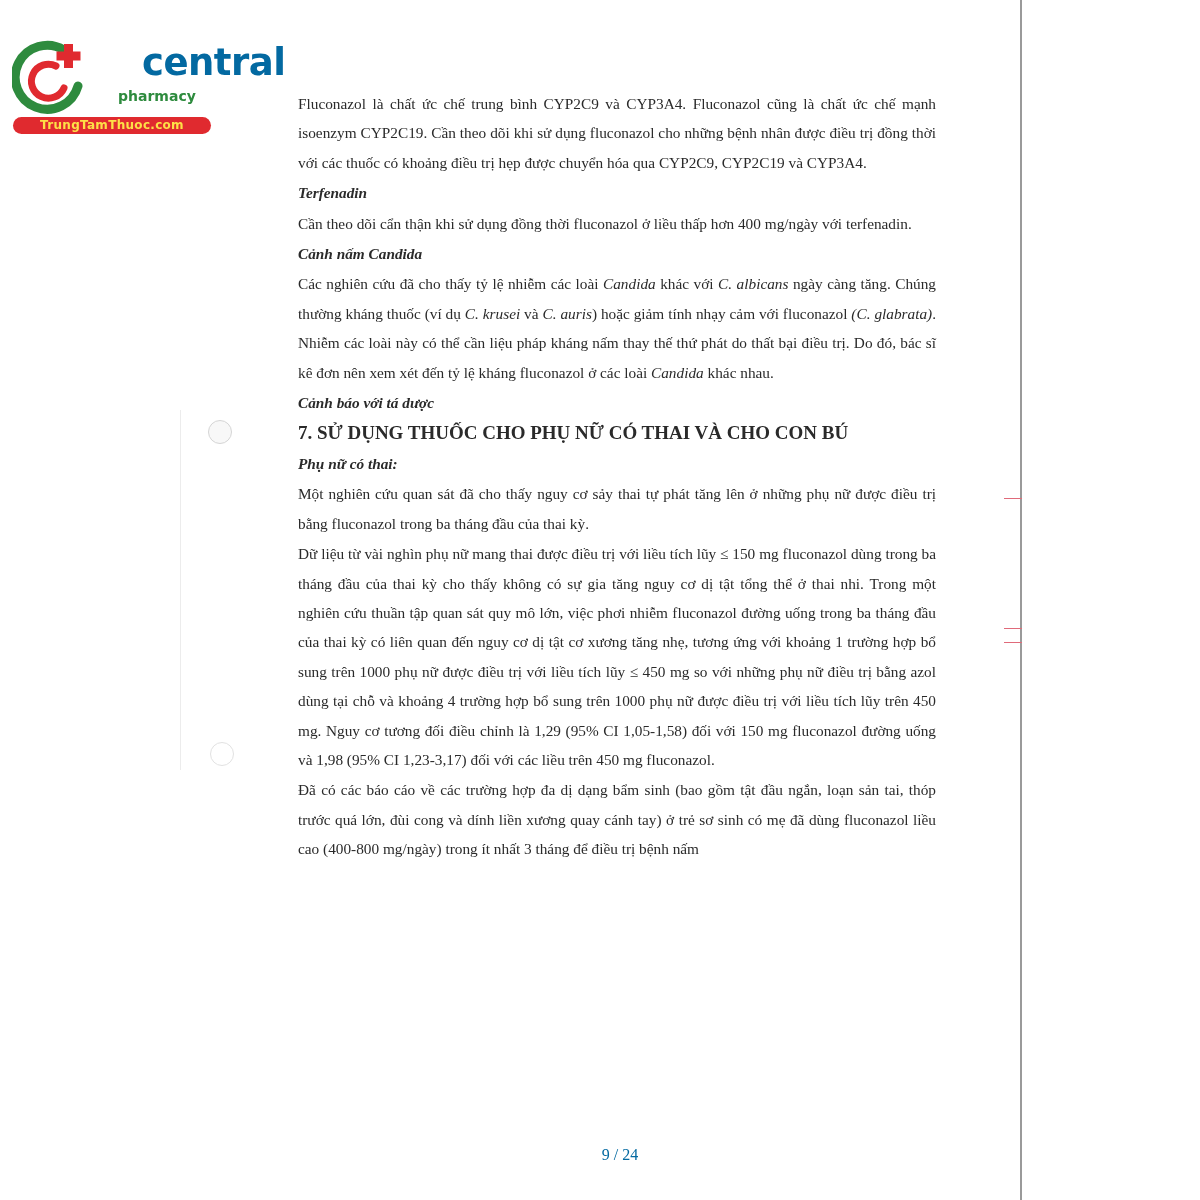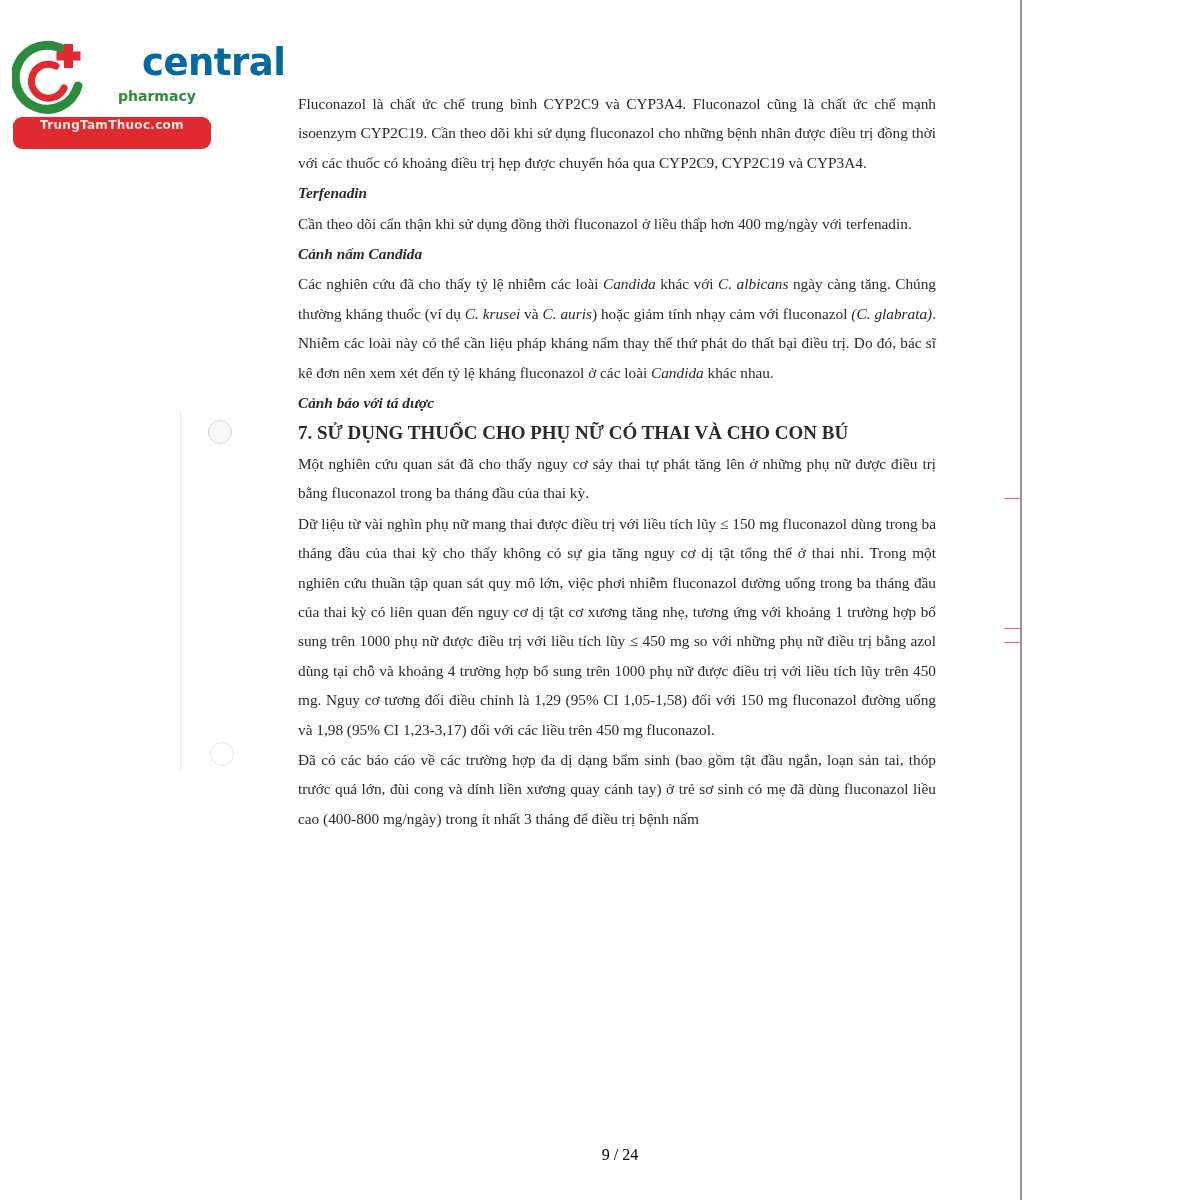--- a/index.html
+++ b/index.html
@@ -6,32 +6,32 @@
   body {
     width: 1200px; height: 1200px; position: relative; overflow: hidden;
     background: #ffffff;
     font-family: "Liberation Serif", serif;
     color: #2a2a2a;
   }
   .logo { position: absolute; left: 10px; top: 38px; width: 205px; height: 100px; }
   .logo-mark { position: absolute; left: 2px; top: 2px; width: 78px; height: 76px; }
   .logo-name { position: absolute; left: 88px; top: 6px; font-family: "DejaVu Sans", sans-serif; font-weight: bold; font-size: 37px; color: #0369a1; letter-spacing: -0.5px; line-height: 1; margin-left: 44px; }
   .logo-sub { position: absolute; left: 88px; top: 51px; font-family: "DejaVu Sans", sans-serif; font-weight: bold; font-size: 14px; color: #2e8b3e; line-height: 1; margin-left: 20px; }
-  .logo-bar { position: absolute; left: 3px; top: 79px; width: 198px; height: 32px; background: #e02a2f; border-radius: 9px; color: #e5e5e5; font-family: "DejaVu Sans", sans-serif; font-weight: bold; font-size: 12px; text-align: center; line-height: 17px; letter-spacing: 0.3px; }
+  .logo-bar { position: absolute; left: 3px; top: 79px; width: 198px; height: 17px; background: #e02a2f; border-radius: 9px; color: #fde047; font-family: "DejaVu Sans", sans-serif; font-weight: bold; font-size: 12px; text-align: center; line-height: 17px; letter-spacing: 0.3px; }
 
   .page-edge { position: absolute; left: 1020px; top: 0; width: 2px; height: 1200px; background: #9a9a9a; }
   .stamp-line { position: absolute; left: 1004px; width: 18px; height: 1px; background: #e06a7a; }
   .punch { position: absolute; width: 22px; height: 22px; border-radius: 50%; border: 1px solid #d5d5d5; background: #f8f8f8; }
   .margin-line { position: absolute; left: 180px; top: 410px; width: 1px; height: 360px; background: #ececec; }
 
   .content { position: absolute; left: 297px; top: 88px; width: 640px; font-size: 15.3px; line-height: 29.4px; }
   .content p { margin: 1px; text-align: justify; }
   .h-it { font-weight: bold; font-style: italic; }
   .h-sec { font-weight: bold; font-size: 19px; }
-  .page-num { position: absolute; left: 560px; top: 1146px; width: 120px; text-align: center; font-size: 16px; color: #000000; }
+  .page-num { position: absolute; left: 560px; top: 1146px; width: 120px; text-align: center; font-size: 16px; color: #0369a1; }
 </style>
 </head>
 <body>
 
 <div class="logo">
   <svg class="logo-mark" viewBox="0 0 78 76">
     <path d="M52 10 A32 32 0 1 0 66 46" fill="none" stroke="#2e8b3e" stroke-width="9" stroke-linecap="round"></path>
     <path d="M44 26 A17 17 0 1 0 52 48" fill="none" stroke="#e02a2f" stroke-width="7" stroke-linecap="round"></path>
     <rect x="52" y="4" width="9" height="24" fill="#e02a2f"></rect>
     <rect x="44.5" y="11.5" width="24" height="9" fill="#e02a2f"></rect>
@@ -53,18 +53,19 @@
 </div>
 
 <div class="content" id="doc-content">
     <p><span>Fluconazol là chất ức chế trung bình CYP2C9 và CYP3A4. Fluconazol cũng là chất ức chế mạnh isoenzym CYP2C19. Cần theo dõi khi sử dụng fluconazol cho những bệnh nhân được điều trị đồng thời với các thuốc có khoảng điều trị hẹp được chuyển hóa qua CYP2C9, CYP2C19 và CYP3A4.</span></p>
     <p class="h-it">Terfenadin</p>
     <p><span>Cần theo dõi cẩn thận khi sử dụng đồng thời fluconazol ở liều thấp hơn 400 mg/ngày với terfenadin.</span></p>
     <p class="h-it">Cảnh nấm Candida</p>
     <p><span>Các nghiên cứu đã cho thấy tỷ lệ nhiễm các loài </span><i>Candida</i><span> khác với </span><i>C. albicans</i><span> ngày càng tăng. Chúng thường kháng thuốc (ví dụ </span><i>C. krusei</i><span> và </span><i>C. auris</i><span>) hoặc giảm tính nhạy cảm với fluconazol </span><i>(C. glabrata)</i><span>. Nhiễm các loài này có thể cần liệu pháp kháng nấm thay thế thứ phát do thất bại điều trị. Do đó, bác sĩ kê đơn nên xem xét đến tỷ lệ kháng fluconazol ở các loài </span><i>Candida</i><span> khác nhau.</span></p>
     <p class="h-it">Cảnh báo với tá dược</p>
     <p class="h-sec">7. SỬ DỤNG THUỐC CHO PHỤ NỮ CÓ THAI VÀ CHO CON BÚ</p>
+    <p class="h-it">Phụ nữ có thai:</p>
     <p><span>Một nghiên cứu quan sát đã cho thấy nguy cơ sảy thai tự phát tăng lên ở những phụ nữ được điều trị bằng fluconazol trong ba tháng đầu của thai kỳ.</span></p>
     <p><span>Dữ liệu từ vài nghìn phụ nữ mang thai được điều trị với liều tích lũy ≤ 150 mg fluconazol dùng trong ba tháng đầu của thai kỳ cho thấy không có sự gia tăng nguy cơ dị tật tổng thể ở thai nhi. Trong một nghiên cứu thuần tập quan sát quy mô lớn, việc phơi nhiễm fluconazol đường uống trong ba tháng đầu của thai kỳ có liên quan đến nguy cơ dị tật cơ xương tăng nhẹ, tương ứng với khoảng 1 trường hợp bổ sung trên 1000 phụ nữ được điều trị với liều tích lũy ≤ 450 mg so với những phụ nữ điều trị bằng azol dùng tại chỗ và khoảng 4 trường hợp bổ sung trên 1000 phụ nữ được điều trị với liều tích lũy trên 450 mg. Nguy cơ tương đối điều chỉnh là 1,29 (95% CI 1,05-1,58) đối với 150 mg fluconazol đường uống và 1,98 (95% CI 1,23-3,17) đối với các liều trên 450 mg fluconazol.</span></p>
     <p><span>Đã có các báo cáo về các trường hợp đa dị dạng bẩm sinh (bao gồm tật đầu ngắn, loạn sản tai, thóp trước quá lớn, đùi cong và dính liền xương quay cánh tay) ở trẻ sơ sinh có mẹ đã dùng fluconazol liều cao (400-800 mg/ngày) trong ít nhất 3 tháng để điều trị bệnh nấm</span></p>
   </div>
 
 <div class="page-num">9 / 24</div>
 
 </body></html>

